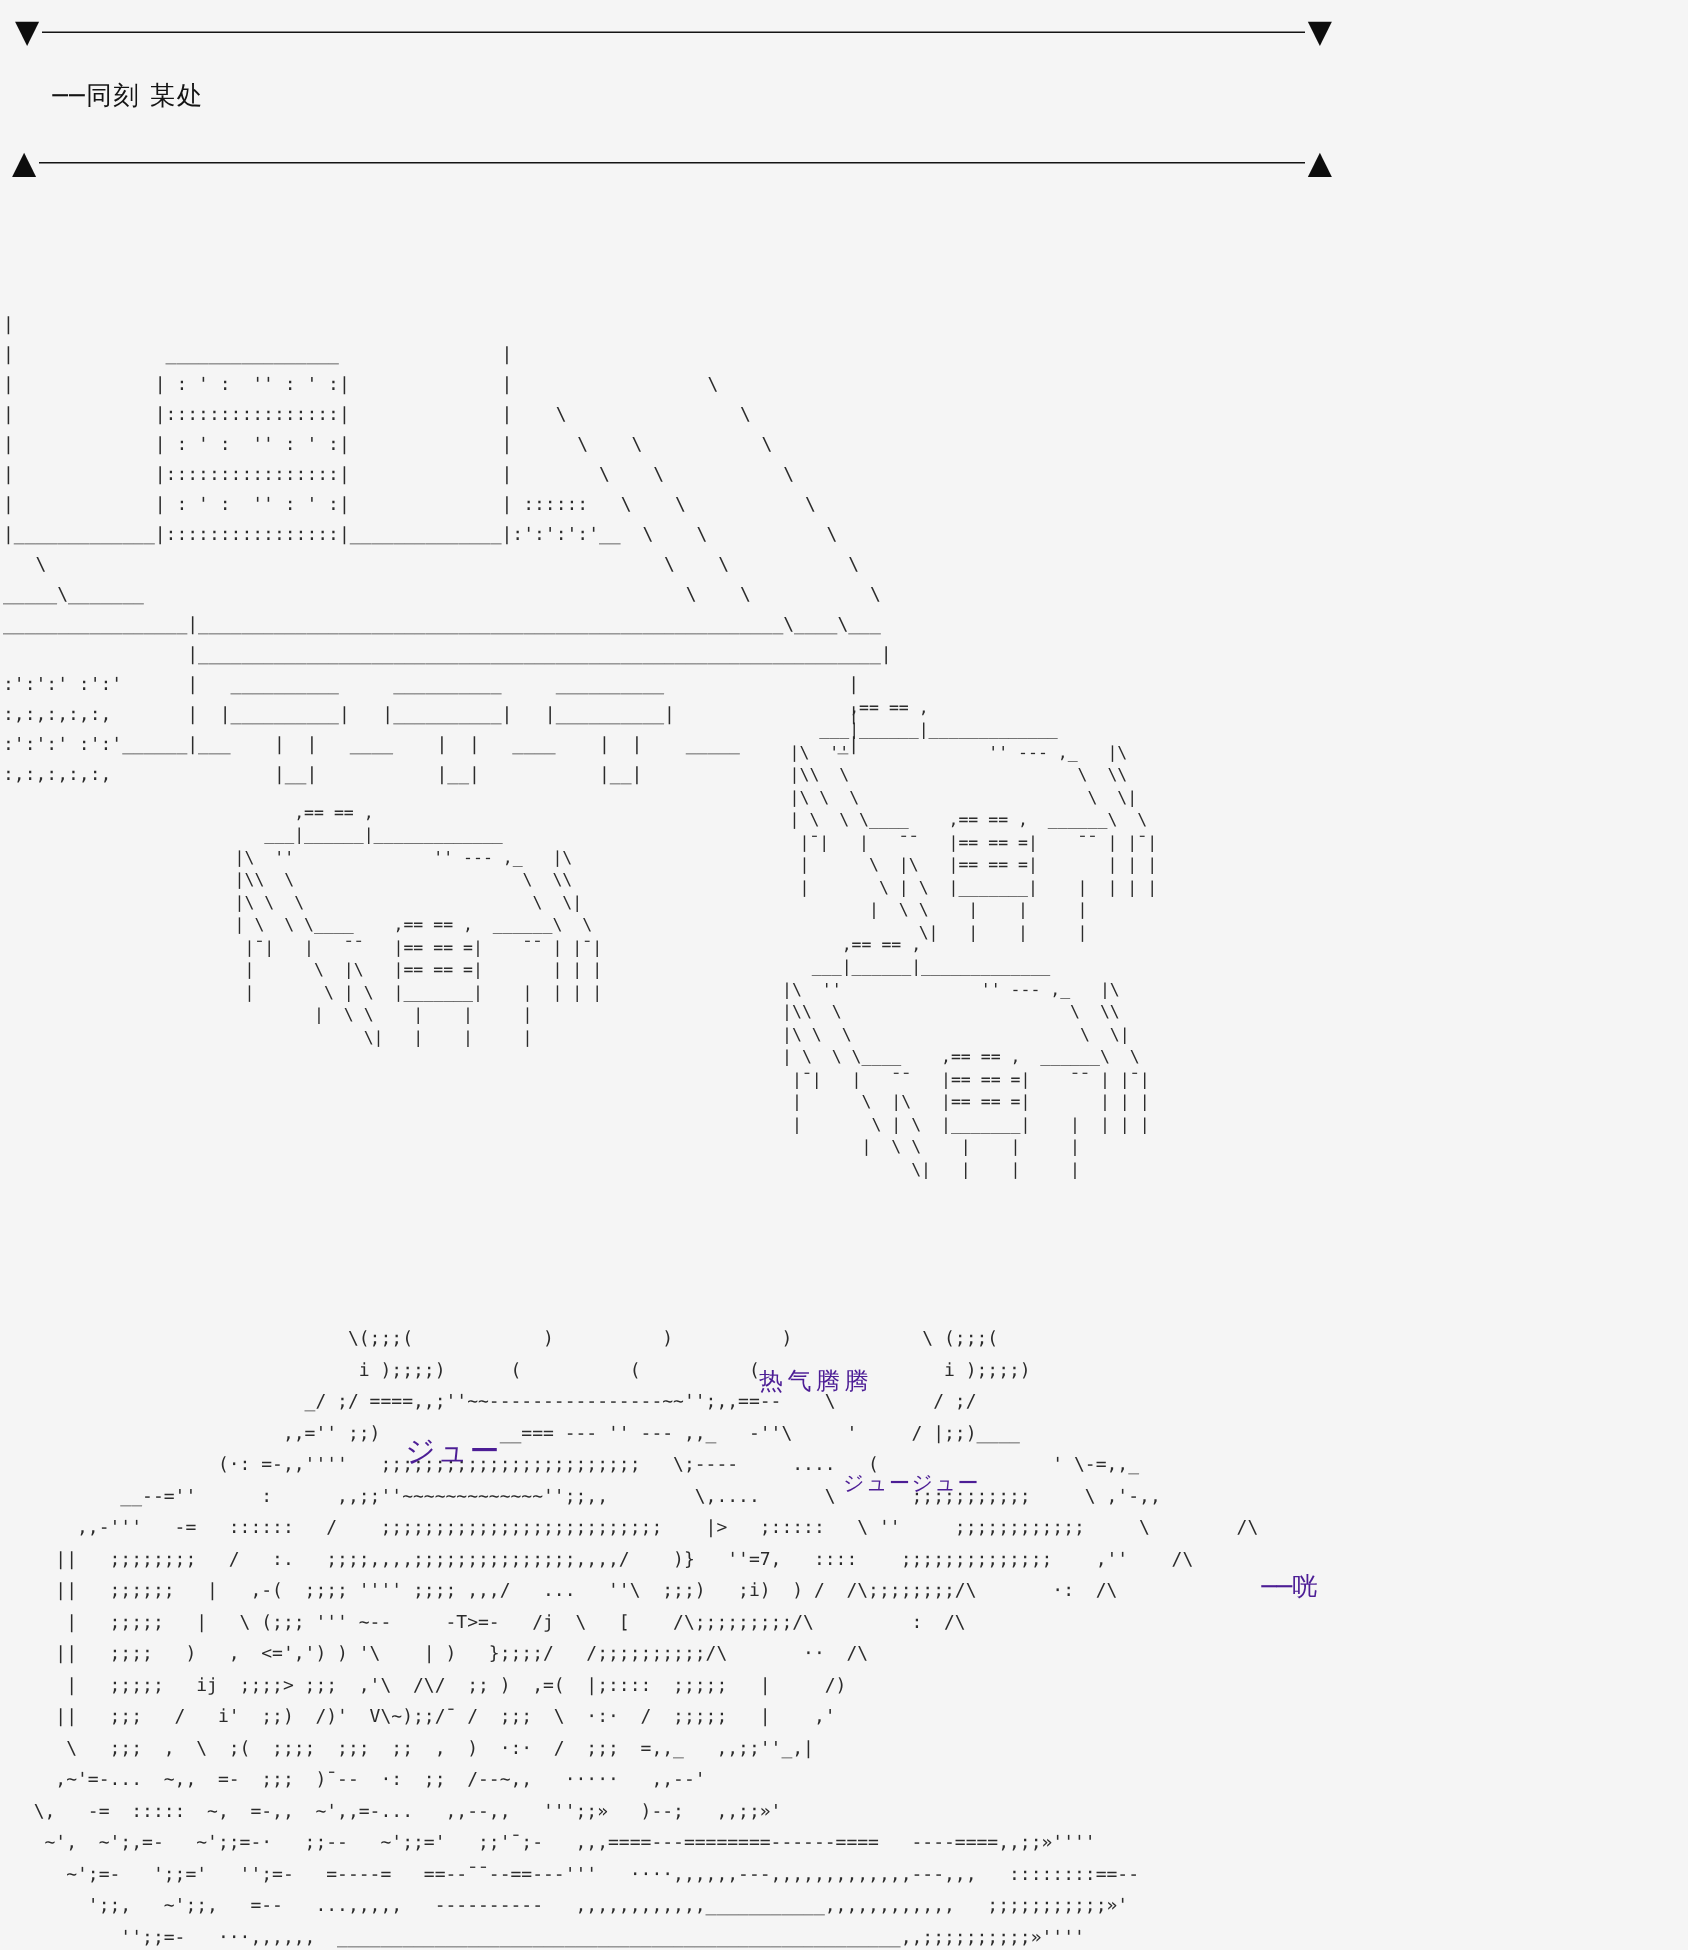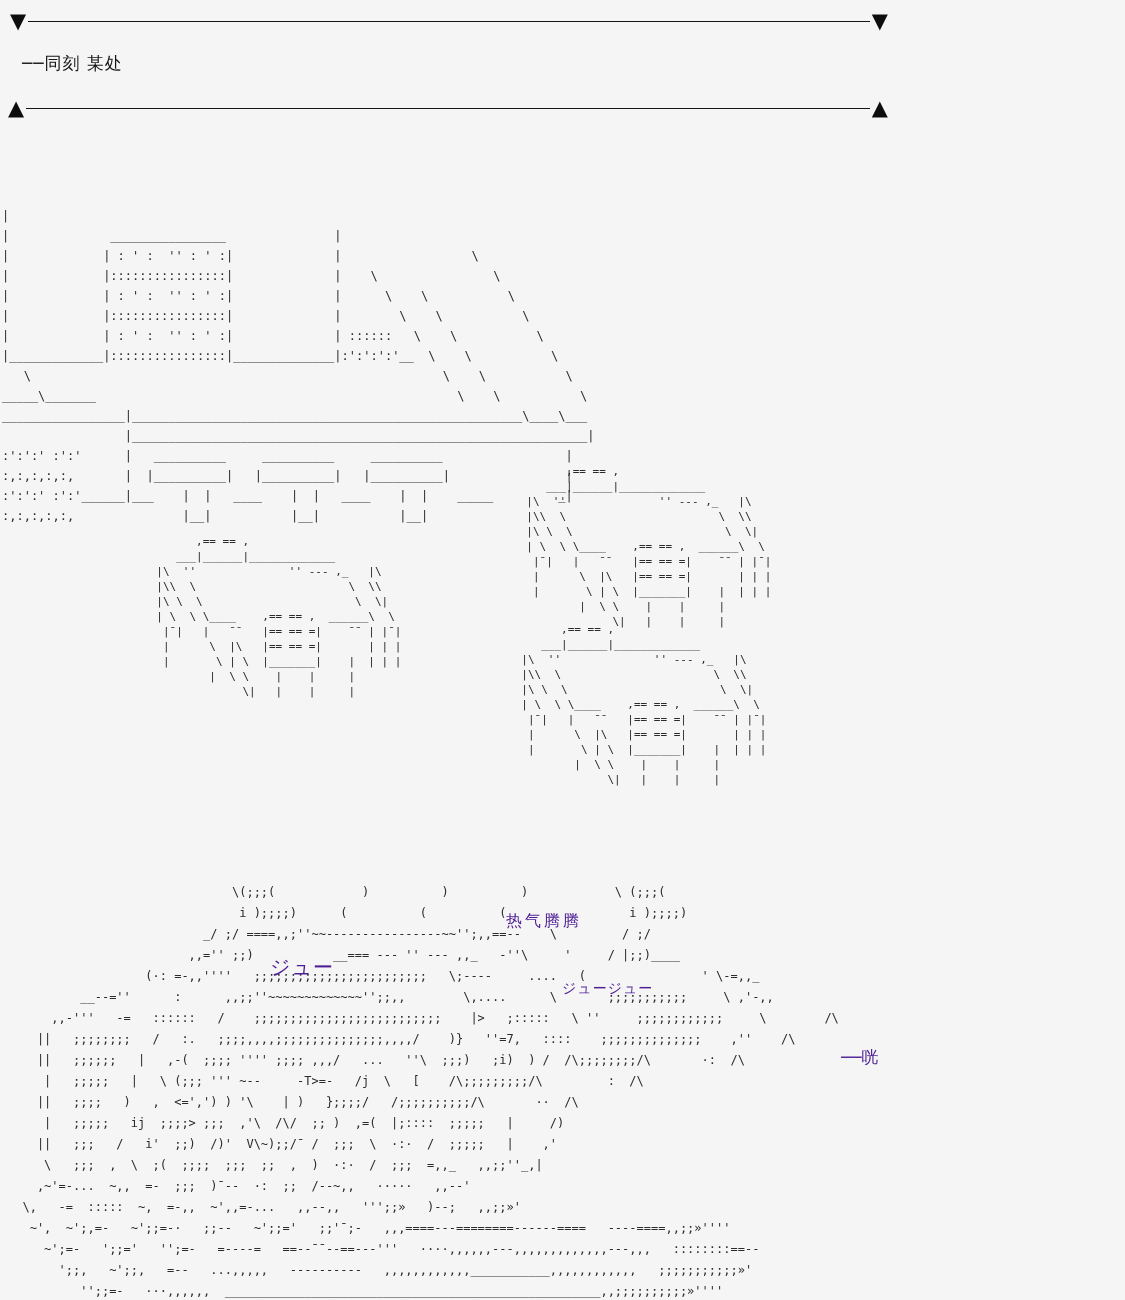--- a/index.html
+++ b/index.html
@@ -30,21 +30,21 @@
 </style>
 </head>
 <body>
 
 <div class="divider" style="left:10px;top:8px;width:878px;">
   <span class="tri">▼</span>
   <div class="rule"></div>
   <span class="tri">▼</span>
 </div>
 
-<span class="caption" style="left:22px;top:52px;">──同刻 某处</span>
+<span class="caption" style="left:35px;top:52px;">──同刻 某处</span>
 
 <div class="divider" style="left:8px;top:95px;width:880px;">
   <span class="tri">▲</span>
   <div class="rule"></div>
   <span class="tri">▲</span>
 </div>
 
 <pre class="aa building">|
 |              ________________               |
 |             | : ' :  '' : ' :|              |                  \

